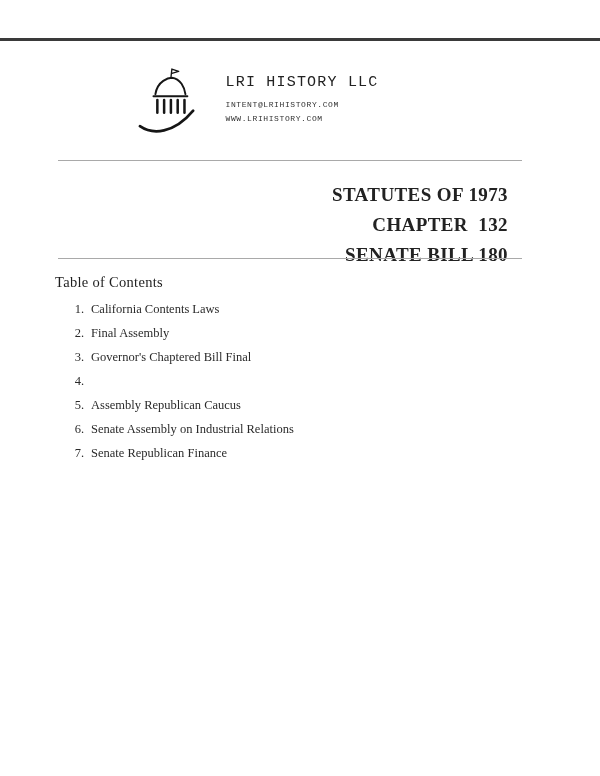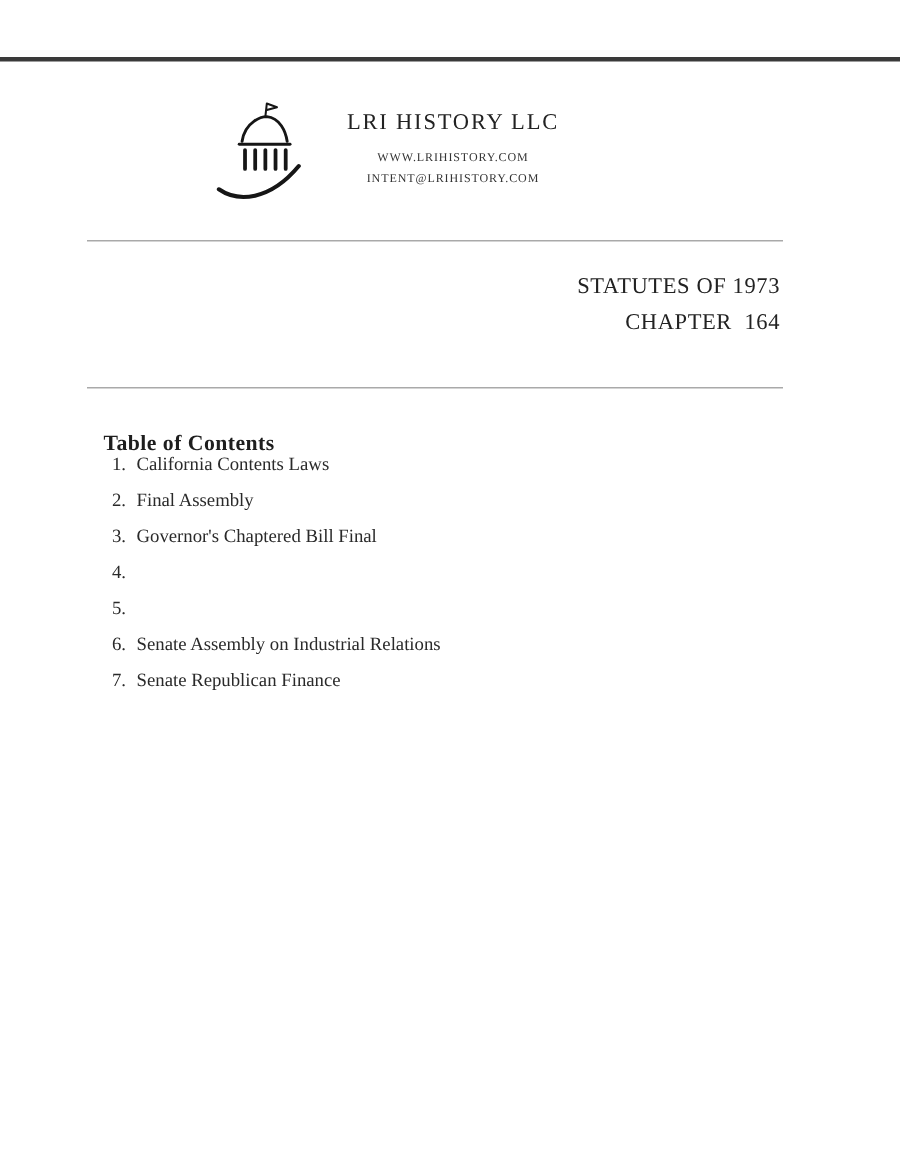--- a/index.html
+++ b/index.html
@@ -35,22 +35,22 @@
     align-items: flex-start;
     transform: translateX(-42px);
   }
   .logo {
     width: 62px;
     height: 70px;
     margin-right: 26px;
     flex: 0 0 auto;
   }
   .letterhead-text {
-    text-align: center;
     padding-top: 8px;
+    font-family: Liberation Mono, monospace;
   }
   .company {
     font-size: 15px;
     letter-spacing: 1.2px;
     color: #222;
     margin-bottom: 7px;
   }
   .contact {
     font-size: 8px;
     letter-spacing: 0.6px;
@@ -65,37 +65,37 @@
     border: none;
     border-top: 1px solid #a9a9a9;
     margin: 0;
   }
   .rule-top { top: 160px; }
   .rule-bottom { top: 258px; }
   
   .doc-info {
     position: absolute;
     top: 180px;
-    right: 80px;
+    right: 92px;
     text-align: right;
-    font-weight: normal;
-    font-size: 15px;
+    font-weight: bold;
+    font-size: 19px;
     letter-spacing: 0.4px;
     line-height: 1.58;
     color: #222;
   }
   .doc-info div { white-space: pre; }
   
   .toc-heading {
     position: absolute;
     top: 274px;
     left: 55px;
-    margin: 14px;
+    margin: 0;
     font-size: 14.5px;
-    font-weight: bold;
+    font-weight: normal;
     letter-spacing: 0.3px;
     color: #1e1e1e;
   }
   .toc-list {
     position: absolute;
     top: 302px;
     left: 68px;
     margin: 0;
     padding: 0;
     list-style: none;
@@ -140,30 +140,31 @@
         <line x1="28" y1="35" x2="28" y2="48" stroke-width="2.6"></line>
         <line x1="35" y1="35" x2="35" y2="48" stroke-width="2.6"></line>
         <line x1="42" y1="35" x2="42" y2="48" stroke-width="2.6"></line>
         <line x1="49" y1="35" x2="49" y2="48" stroke-width="2.6"></line>
 
         <path d="M3 62 C16 71 38 70 58 46" stroke-width="2.8"></path>
       </svg>
     </div>
     <div class="letterhead-text">
       <div class="company">LRI HISTORY LLC</div>
+      <div class="contact">INTENT@LRIHISTORY.COM</div>
       <div class="contact">WWW.LRIHISTORY.COM</div>
-      <div class="contact">INTENT@LRIHISTORY.COM</div>
     </div>
   </header>
 
   <hr class="rule rule-top">
 
   <div class="doc-info">
     <div>STATUTES OF 1973</div>
-    <div>CHAPTER  164</div>
+    <div>CHAPTER  132</div>
+    <div>SENATE BILL 180</div>
   </div>
 
   <hr class="rule rule-bottom">
 
   <h1 class="toc-heading">Table of Contents</h1>
 
   <ol class="toc-list">
     <li class="toc-item">
       <span class="num">1.</span>
       <span class="txt">California Contents Laws</span>
@@ -174,20 +175,21 @@
     </li>
     <li class="toc-item">
       <span class="num">3.</span>
       <span class="txt">Governor's Chaptered Bill Final</span>
     </li>
     <li class="toc-item">
       <span class="num">4.</span>
     </li>
     <li class="toc-item">
       <span class="num">5.</span>
+      <span class="txt">Assembly Republican Caucus</span>
     </li>
     <li class="toc-item">
       <span class="num">6.</span>
       <span class="txt">Senate Assembly on Industrial Relations</span>
     </li>
     <li class="toc-item">
       <span class="num">7.</span>
       <span class="txt">Senate Republican Finance</span>
     </li>
   </ol>

